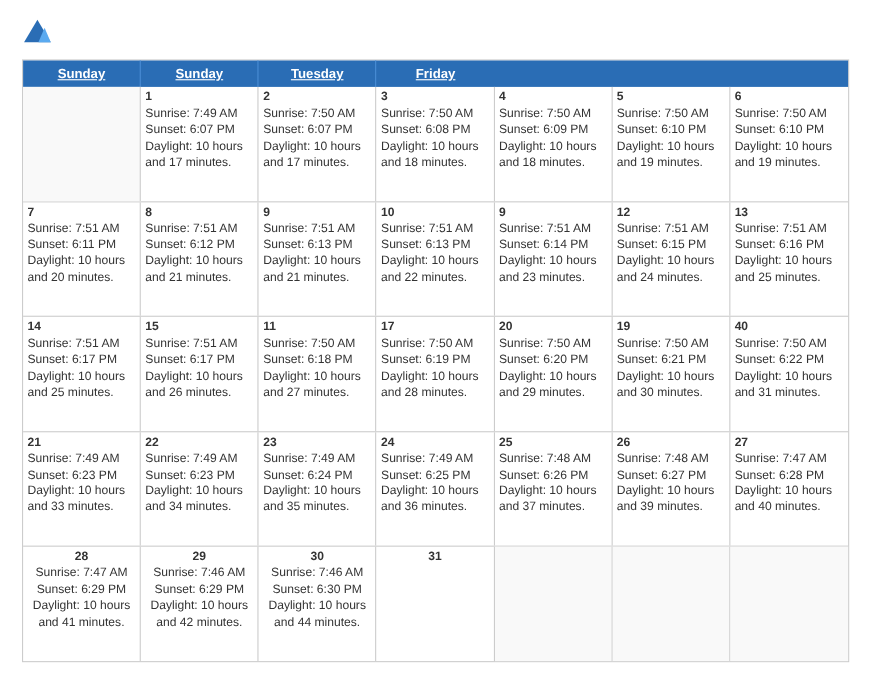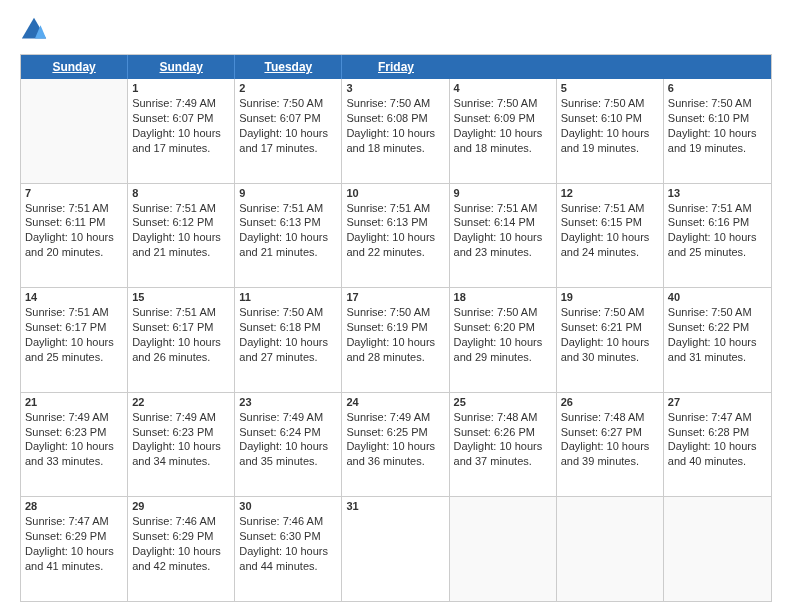--- a/index.html
+++ b/index.html
@@ -76,21 +76,21 @@
       flex: 1;
       display: flex;
       flex-direction: column;
     }
     .cal-week {
       display: grid;
       grid-template-columns: repeat(7, 1fr);
       flex: 1;
       border-bottom: 1px solid #ccc;
     }
-    .cal-week:last-child { border-bottom: none; }
+    .cal-week:last-child { border-bottom: none; text-align: center; }
     .cal-cell {
       border-right: 1px solid #ccc;
       padding: 3px 4px;
       font-size: 9.5px;
       color: #333;
       vertical-align: top;
       min-height: 0;
     }
     .cal-cell:last-child { border-right: none; }
     .cal-cell.empty { background: #f9f9f9; }
@@ -202,21 +202,21 @@
           </div>
           <div class="cal-cell">
             <div class="day-num">11</div>
             <div class="day-info">Sunrise: 7:50 AM<br>Sunset: 6:18 PM<br>Daylight: 10 hours and 27 minutes.</div>
           </div>
           <div class="cal-cell">
             <div class="day-num">17</div>
             <div class="day-info">Sunrise: 7:50 AM<br>Sunset: 6:19 PM<br>Daylight: 10 hours and 28 minutes.</div>
           </div>
           <div class="cal-cell">
-            <div class="day-num">18</div>
+            <div class="day-num">20</div>
             <div class="day-info">Sunrise: 7:50 AM<br>Sunset: 6:20 PM<br>Daylight: 10 hours and 29 minutes.</div>
           </div>
           <div class="cal-cell">
             <div class="day-num">19</div>
             <div class="day-info">Sunrise: 7:50 AM<br>Sunset: 6:21 PM<br>Daylight: 10 hours and 30 minutes.</div>
           </div>
           <div class="cal-cell">
             <div class="day-num">40</div>
             <div class="day-info">Sunrise: 7:50 AM<br>Sunset: 6:22 PM<br>Daylight: 10 hours and 31 minutes.</div>
           </div>

